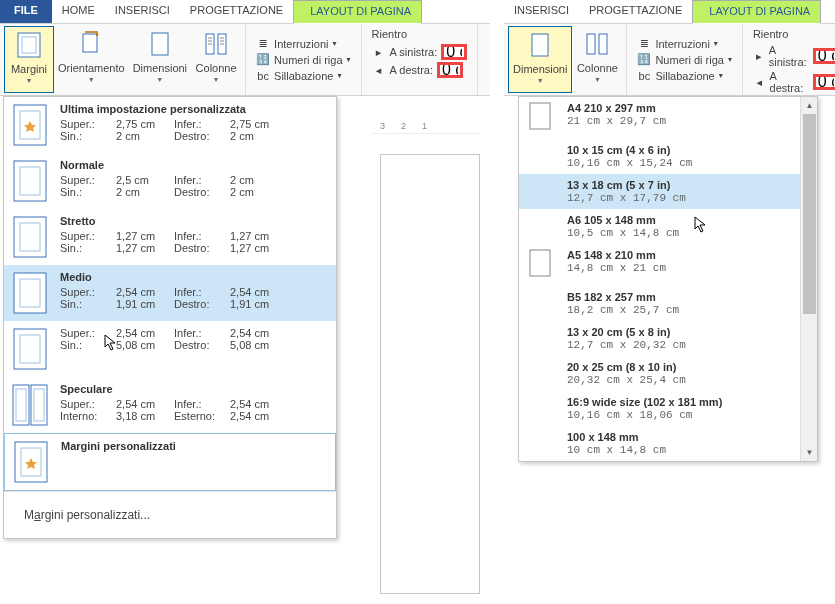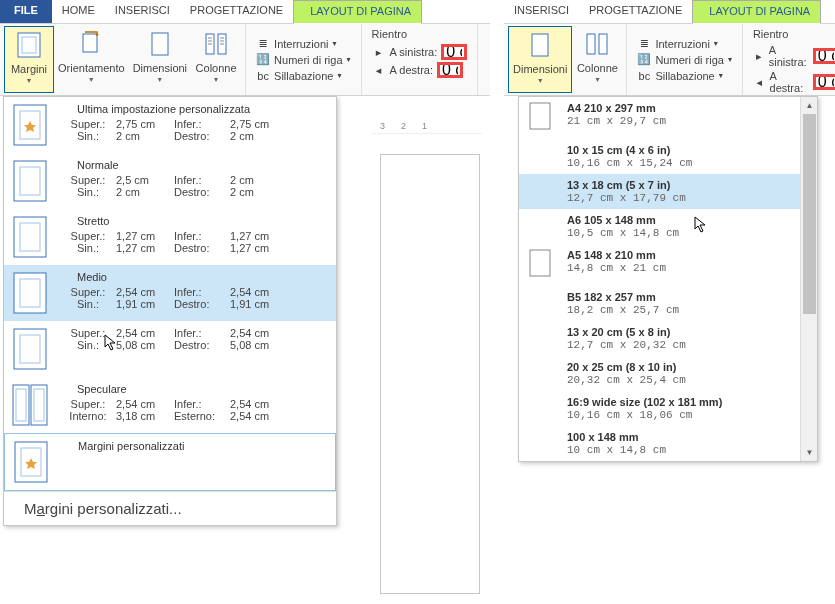--- a/index.html
+++ b/index.html
@@ -34,27 +34,27 @@
 
 .dropdown { position: absolute; background: #fff; border: 1px solid #c6c6c6; box-shadow: 2px 2px 4px rgba(0,0,0,0.2); }
 .dd-margins { left: 3px; top: 96px; width: 334px; }
 .dd-scroll { max-height: 470px; overflow: hidden; position: relative; }
 .mitem { display: flex; padding: 6px 8px; cursor: pointer; position: relative; }
 .mitem:hover, .mitem-hover { background: #cde6f7; }
 .mitem-border { border: 1px solid #92c0e0; }
 .micon { width: 36px; height: 44px; margin-right: 12px; flex-shrink: 0; }
 .micon svg { width: 36px; height: 44px; }
 .mtext { flex: 1; font-size: 11px; color: #444; }
-.mtitle { font-weight: normal; color: #333; margin-bottom: 3px; margin-left: 17px; }
+.mtitle { font-weight: bold; color: #333; margin-bottom: 3px; }
 .mrow { display: flex; }
-.mlbl { width: 56px; text-align: center; }
+.mlbl { width: 56px; }
 .mval { width: 58px; }
 .mlbl2 { width: 56px; }
 .mval2 { width: 50px; }
-.dd-footer { padding: 8px 20px; font-size: 15px; border-top: 1px solid #e0e0e0; color: #444; }
+.dd-footer { padding: 16px 20px; font-size: 12px; border-top: 1px solid #e0e0e0; color: #444; }
 .dd-footer .u { text-decoration: underline; }
 .scrollbar { position: absolute; right: 0; top: 0; width: 17px; height: 100%; background: #f0f0f0; border-left: 1px solid #dcdcdc; }
 .sb-btn { width: 17px; height: 17px; background: #f0f0f0; display: flex; align-items: center; justify-content: center; font-size: 8px; color: #606060; }
 .sb-thumb { position: absolute; left: 2px; width: 13px; background: #c2c2c2; }
 
 .cursor-arrow { position: absolute; width: 14px; height: 18px; pointer-events: none; z-index: 100; }
 
 
 .dd-dims { left: 518px; top: 96px; width: 300px; }
 .ditem { display: flex; padding: 5px 8px 5px 10px; cursor: pointer; font-size: 11px; color: #444; align-items: flex-start; }

